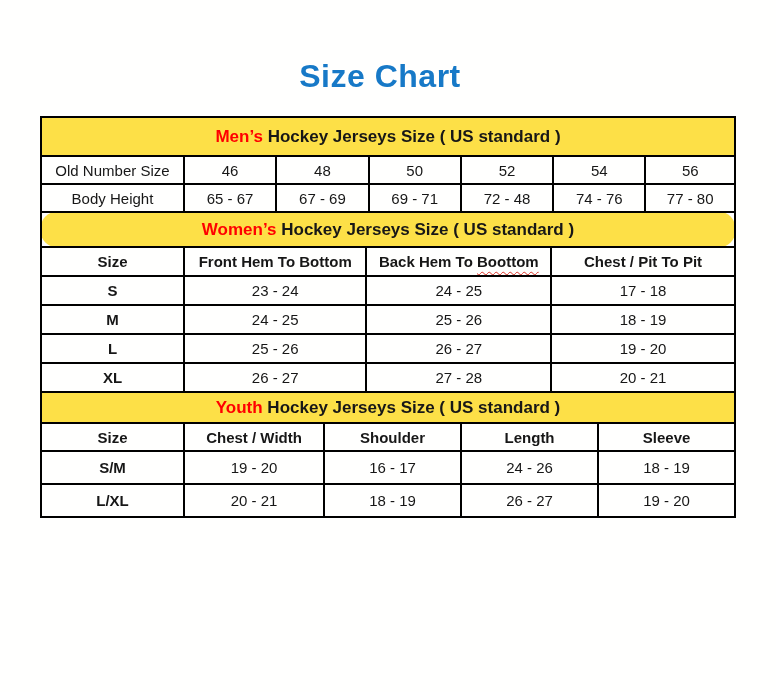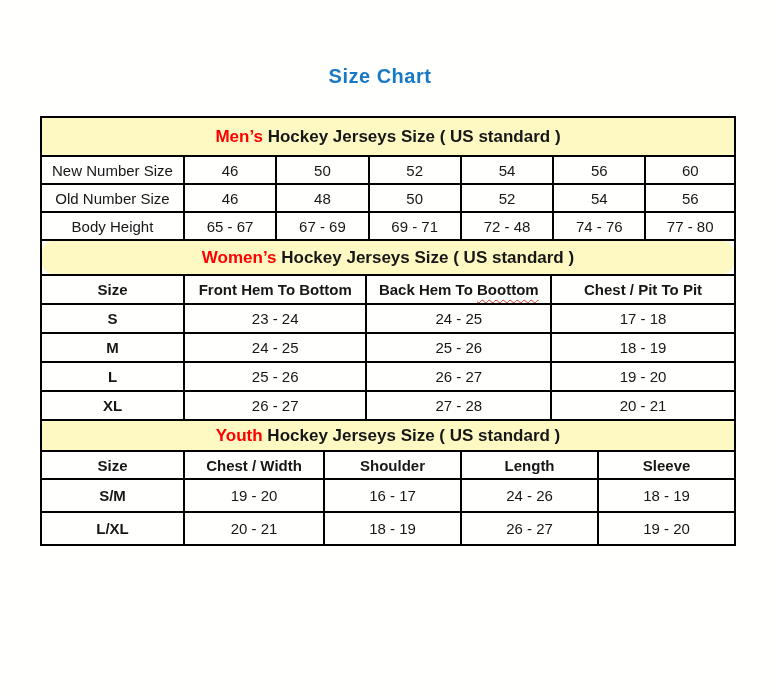--- a/index.html
+++ b/index.html
@@ -7,21 +7,21 @@
     padding: 0;
     width: 776px;
     height: 692px;
     overflow: hidden;
     background: #fffffe;
     font-family: "Liberation Sans", sans-serif;
   }
   .page-title {
     margin: 58px 16px 0 0;
     text-align: center;
-    font-size: 20px;
+    font-size: 32px;
     line-height: 36px;
     font-weight: 700;
     color: #1779c7;
     letter-spacing: 0.5px;
   }
   .table-stack {
     width: 696px;
     margin: 22px auto 0 auto;
   }
   table.size-table {
@@ -37,21 +37,21 @@
     text-align: center;
     vertical-align: middle;
     font-size: 15px;
     color: #171717;
     padding: 0 2px;
     height: 26px;
     overflow: hidden;
     white-space: nowrap;
   }
   tr.band td {
-    background: #fef9c3;
+    background: #fde047;
     font-weight: 700;
     font-size: 17px;
   }
   table.mens  tr.band td { height: 37px; }
   table.womens tr.band td { height: 33px; border-radius: 15px; }
   table.youth tr.band td { height: 29px; }
   tr.band .accent { color: #ff0000; }
   tr.head td { font-weight: 700; }
   table.mens td.row-label { font-weight: 400; }
   table.womens td.row-label,
@@ -85,29 +85,20 @@
         <col style="width:12.9%">
     </colgroup>
     <tbody>
       <tr class="band">
         <td colspan="7">
           <span class="accent">Men’s</span>
           <span>Hockey Jerseys Size ( US standard )</span>
         </td>
       </tr>
       <tr class="data">
-        <td class="row-label">New Number Size</td>
-        <td>46</td>
-        <td>50</td>
-        <td>52</td>
-        <td>54</td>
-        <td>56</td>
-        <td>60</td>
-      </tr>
-      <tr class="data">
         <td class="row-label">Old Number Size</td>
         <td>46</td>
         <td>48</td>
         <td>50</td>
         <td>52</td>
         <td>54</td>
         <td>56</td>
       </tr>
       <tr class="data">
         <td class="row-label">Body Height</td>

